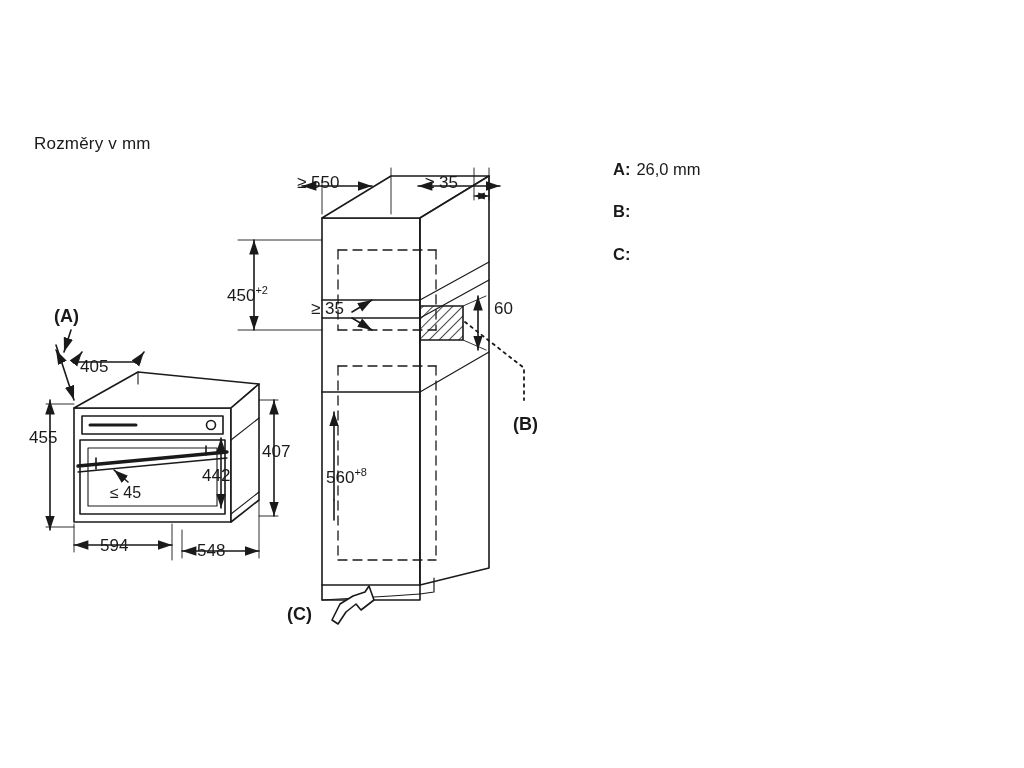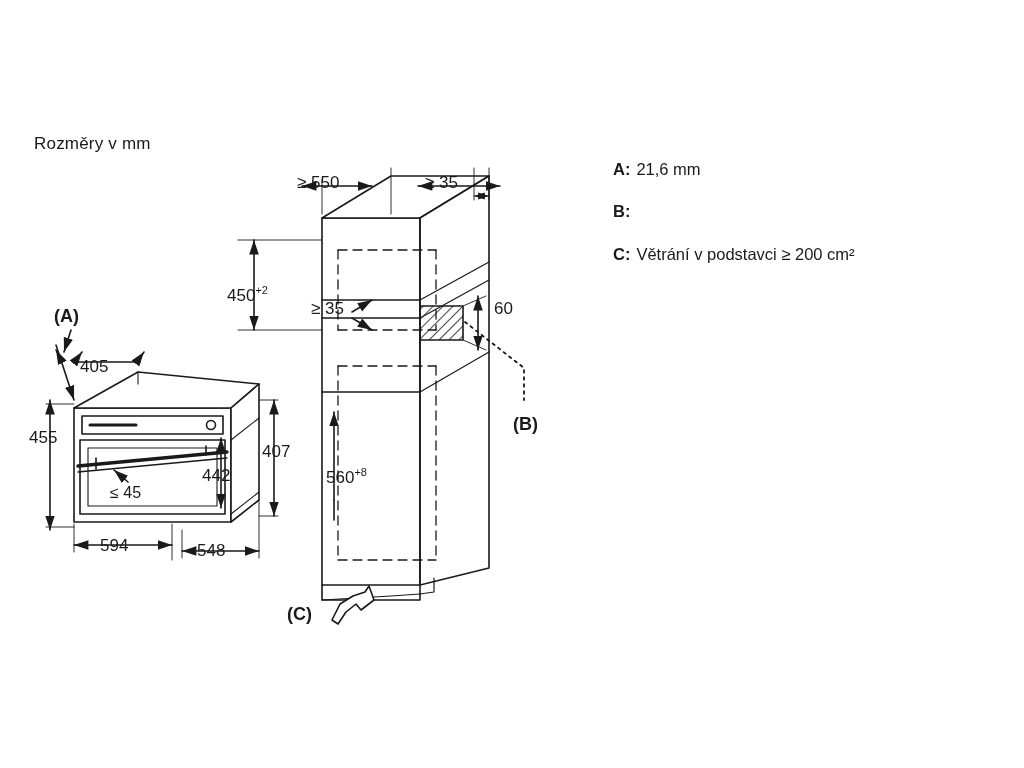--- a/index.html
+++ b/index.html
@@ -251,24 +251,23 @@
       <text x="478" y="314" font-size="17">60</text>
       <text x="310" y="483" font-size="17">560<tspan font-size="11" dy="-7">+8</tspan></text>
       <text x="497" y="430" font-size="18" font-weight="bold">(B)</text>
       <text x="271" y="620" font-size="18" font-weight="bold">(C)</text>
     </g>
   </svg>
 
   <div class="legend">
     <div class="legend-row">
       <span class="legend-key">A:</span>
-      <span class="legend-text">21,6 mm</span>
+      <span class="legend-text">26,0 mm</span>
     </div>
     <div class="legend-row">
       <span class="legend-key">B:</span>
     </div>
     <div class="legend-row">
       <span class="legend-key">C:</span>
-      <span class="legend-text">Větrání v podstavci ≥ 200 cm²</span>
     </div>
   </div>
 
 </div>
 
 </body></html>

